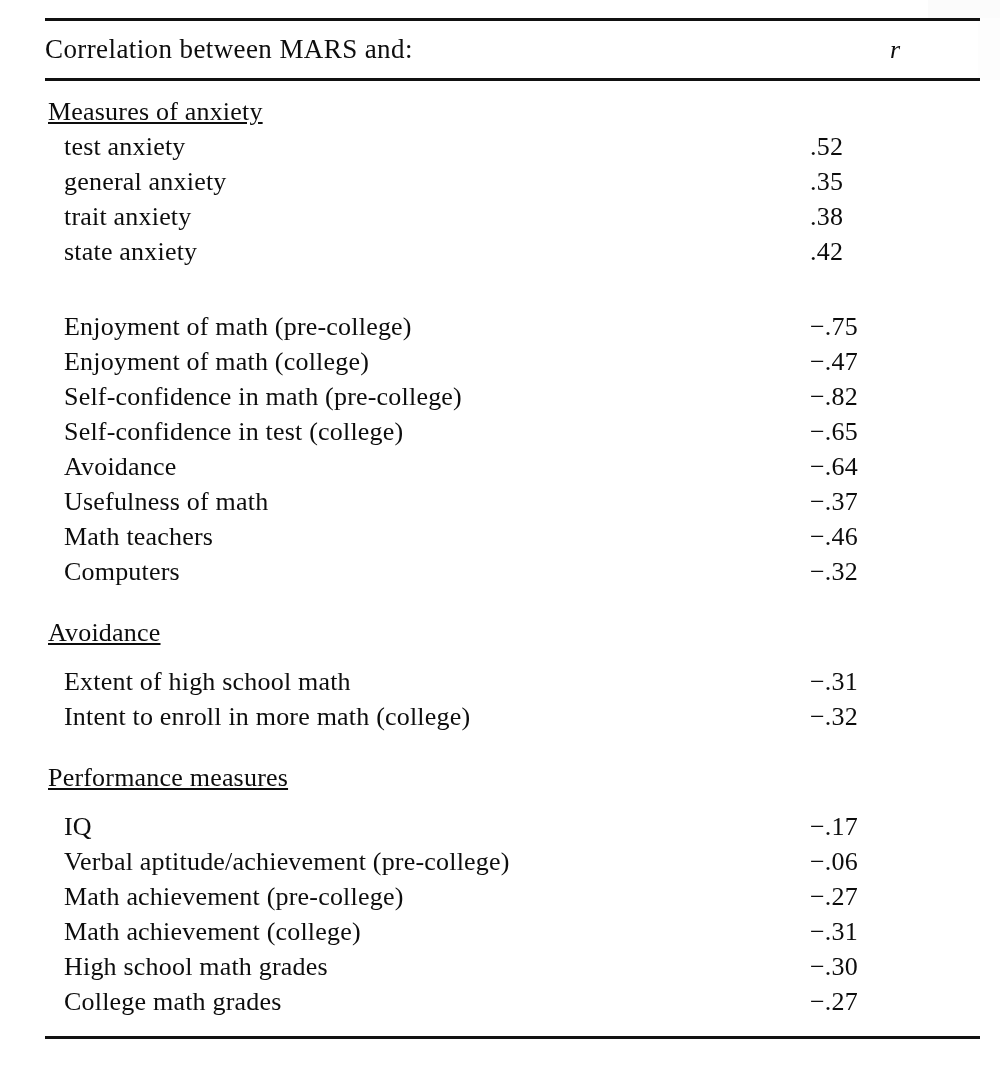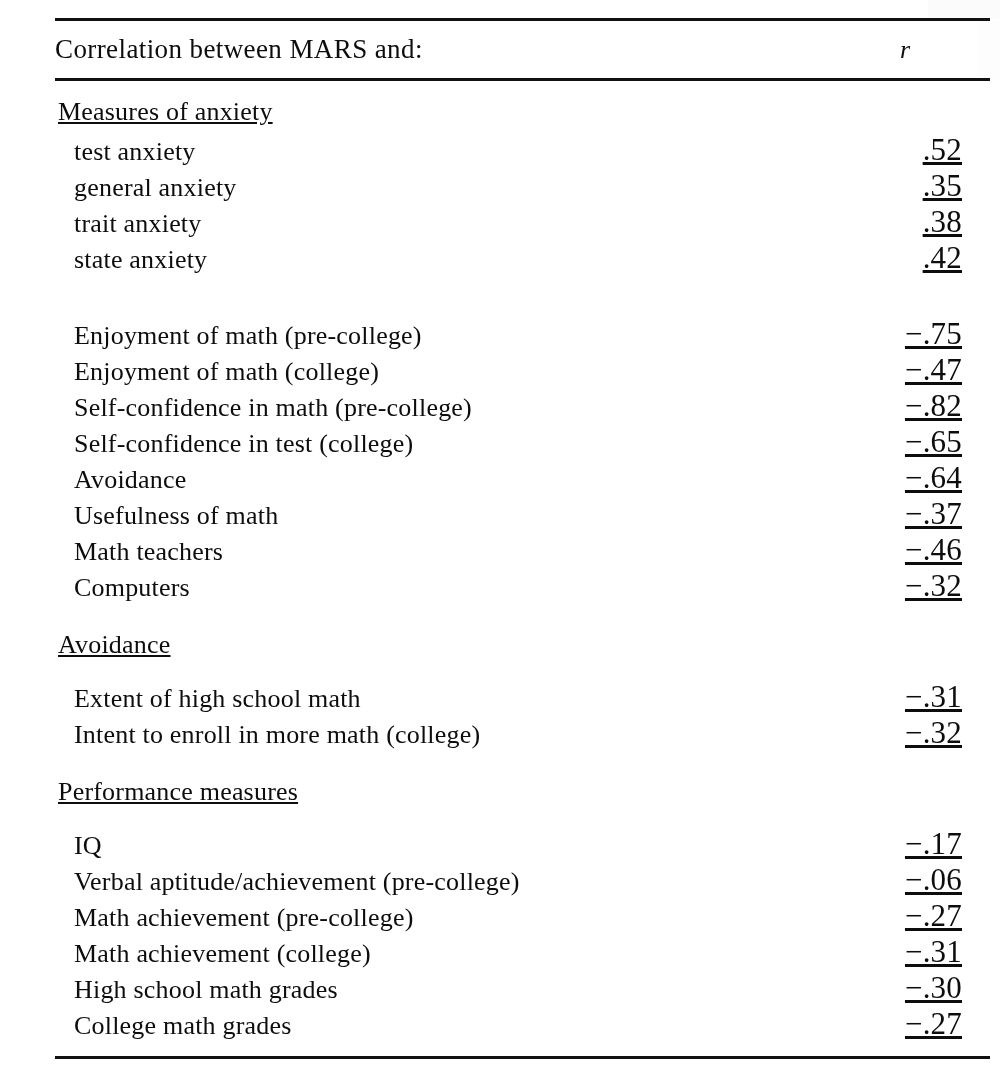--- a/index.html
+++ b/index.html
@@ -31,21 +31,21 @@
     position: absolute;
     top: 18px;
     right: 0;
     width: 22px;
     height: 62px;
     background: #fdfdfd;
   }
 
   .table-wrap {
     position: absolute;
-    left: 55px;
+    left: 45px;
     top: 18px;
     width: 935px;
   }
 
   .rule {
     width: 100%;
     background: #111111;
   }
   .rule-top    { height: 3px; }
   .rule-header { height: 3px; }
@@ -83,25 +83,23 @@
     padding: 0;
     height: 35px;
     vertical-align: baseline;
     font-size: 26px;
     letter-spacing: 0.2px;
   }
 
   .body-row td.label { padding-left: 3px; }
 
   .body-row td.value {
-    text-align: right;
     padding-right: 28px;
-    font-size: 31px;
+    font-size: 26px;
     white-space: nowrap;
-    text-decoration: underline;
   }
 
   
   .grp td { height: 35px; }
   .grp td.label { padding-left: 3px; text-decoration: underline; }
 
   
   .spacer-lg td { height: 26px; padding: 0; }
   .spacer-sm td { height: 14px; padding: 0; }
 

